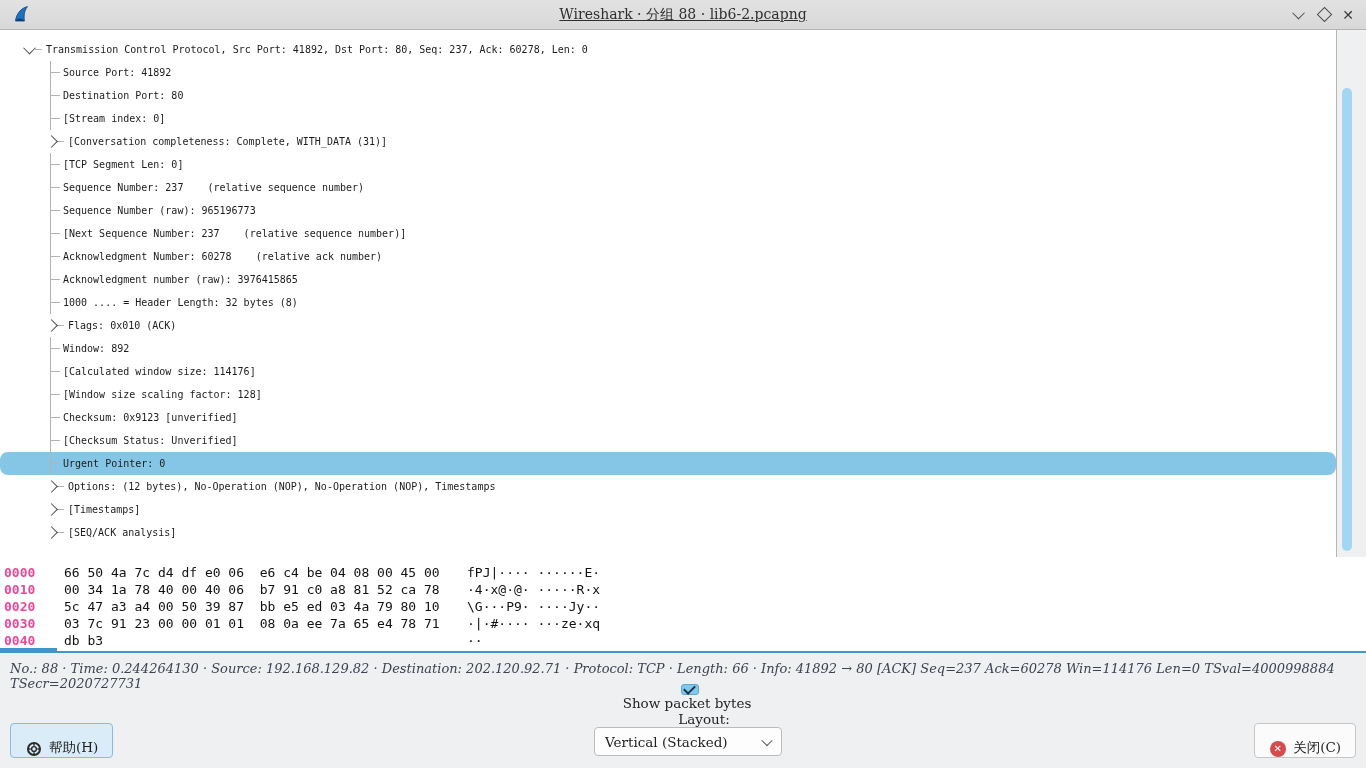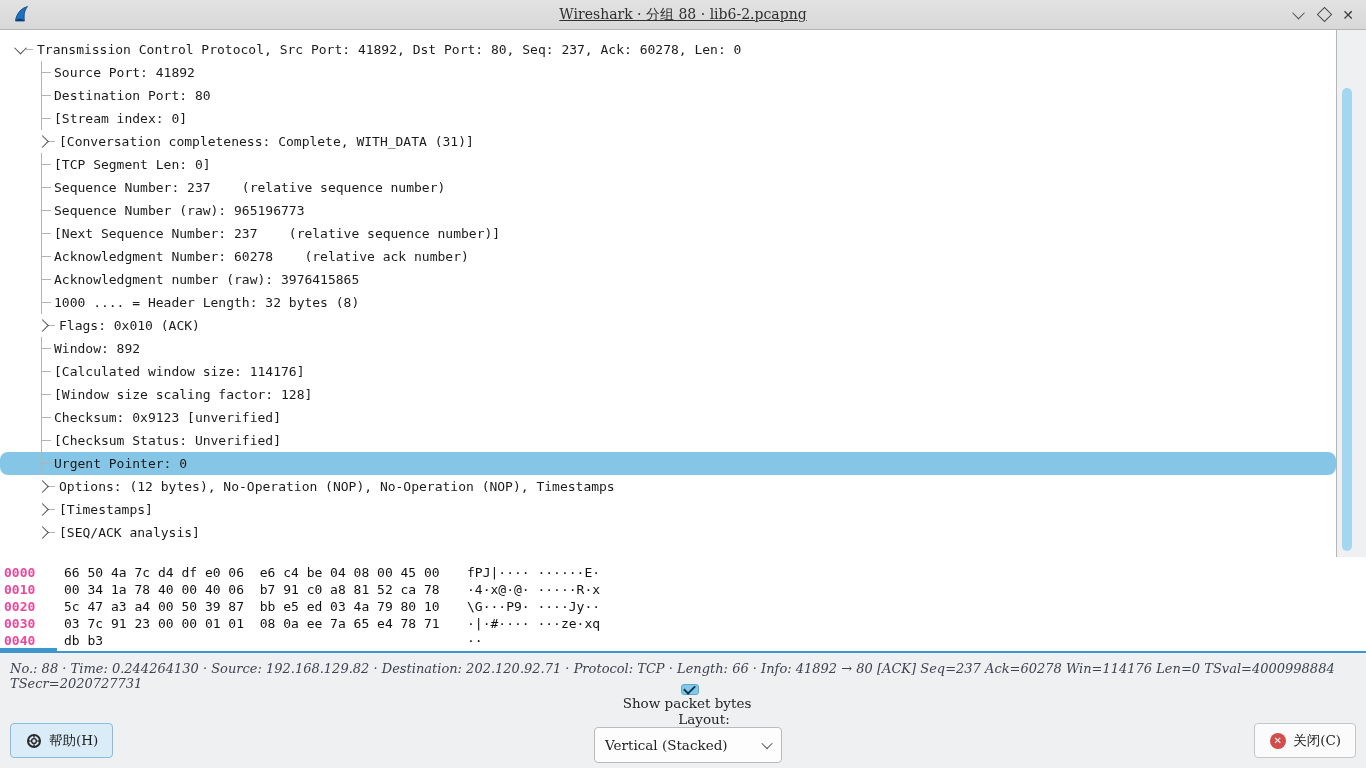--- a/index.html
+++ b/index.html
@@ -17,21 +17,21 @@
   .chev{display:inline-block;width:8px;height:8px;border-right:1.6px solid #4c4c4c;border-bottom:1.6px solid #4c4c4c;}
   .chev.down{transform:rotate(45deg) translate(-1px,-1px);}
   .chev.right{transform:rotate(-45deg);}
   #btn-max span{display:inline-block;width:9px;height:9px;border:1.4px solid #4c4c4c;transform:rotate(45deg);}
   #btn-close span{font-size:14px;line-height:14px;font-family:"DejaVu Sans",sans-serif;}
 
   
   #tree-pane{position:absolute;left:0;top:30px;width:1337px;height:527px;background:#ffffff;
     border-right:1px solid #b6b6b6;overflow:hidden;padding-top:8px;box-sizing:border-box;}
   .trow{height:23px;display:flex;align-items:center;white-space:pre;
-    font-family:"DejaVu Sans Mono",monospace;font-size:13px;color:#1b1b1b;padding-left:14px;cursor:default;}
+    font-family:"DejaVu Sans Mono",monospace;font-size:10px;color:#1b1b1b;padding-left:23px;cursor:default;}
   .trow.selected{background:#85c5e5;border-radius:8px;}
   .t-exp{flex:0 0 12px;display:flex;align-items:center;justify-content:center;height:23px;}
   .t-dash{flex:0 0 7px;border-top:1px solid #b3b3b3;margin-right:4px;}
   .t-indent-line{flex:0 0 27px;}
   .t-indent-chev{flex:0 0 22px;}
   .t-guide{flex:0 0 12px;height:23px;border-left:1px solid #b3b3b3;position:relative;}
   .t-guide::before{content:'';position:absolute;left:0;top:11px;width:9px;border-top:1px solid #b3b3b3;}
   .t-label{margin-left:0px;}
 
   
@@ -52,26 +52,26 @@
   
   #status-line{position:absolute;left:10px;top:661px;width:1350px;font-style:italic;font-size:13px;color:#3c4350;}
 
   
   #controls{position:absolute;left:0;top:684px;width:1366px;height:34px;display:flex;align-items:center;flex-direction:column;}
   #checkbox{width:16px;height:16px;margin-left:13px;border-radius:3px;background:#84c9ec;border:1px solid #5ba8d0;
     display:flex;align-items:center;justify-content:center;cursor:pointer;}
   #checkbox .check{display:inline-block;width:5px;height:9px;border-right:2px solid #173447;border-bottom:2px solid #173447;transform:rotate(45deg);margin-top:-2px;}
   #cb-label{margin-left:8px;font-size:13.5px;color:#232323;}
   #layout-label{margin-left:42px;font-size:13.5px;color:#232323;}
-  #layout-select{margin-left:10px;width:188px;height:36px;background:#fdfdfd;border:1px solid #b9bcbe;border-radius:4px;
+  #layout-select{margin-left:10px;width:188px;height:29px;background:#fdfdfd;border:1px solid #b9bcbe;border-radius:4px;
     display:flex;align-items:center;padding:12px 10px;box-sizing:border-box;font-size:13.5px;color:#222;cursor:pointer;}
   #layout-select .chev{margin-left:auto;width:7px;height:7px;border-color:#555;}
 
   
-  .dlg-btn{position:absolute;top:723px;height:35px;border-radius:4px;display:flex;align-items:center;
+  .dlg-btn{position:absolute;top:723px;height:35px;border-radius:4px;display:flex;align-items:flex-end;
     padding:0 14px;font-size:13.5px;color:#1f1f1f;cursor:pointer;box-sizing:border-box;}
   #help-btn{left:10px;background:#d9ecf8;border:1px solid #86bede;}
   #close-btn{right:10px;background:#fbfbfb;border:1px solid #c6c6c6;}
   .btn-icon{width:17px;height:17px;margin-right:7px;display:flex;align-items:center;justify-content:center;}
   #close-icon{width:16px;height:16px;border-radius:50%;background:#d34c4c;color:#fff;font-size:10px;line-height:16px;
     text-align:center;font-family:"DejaVu Sans",sans-serif;font-weight:bold;}
 </style>
 </head>
 <body>
 

